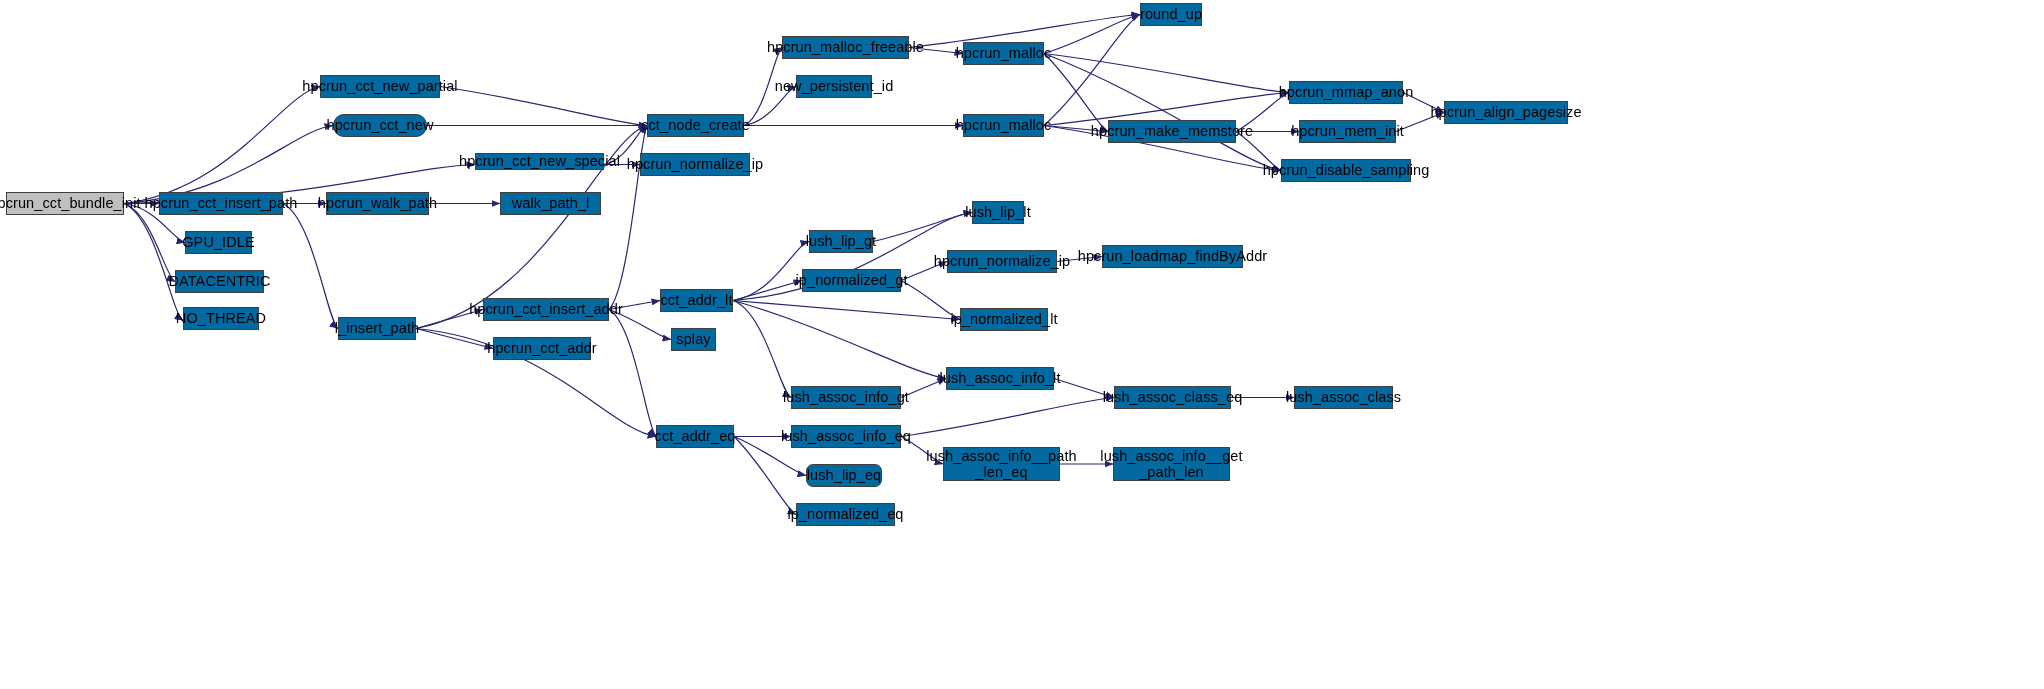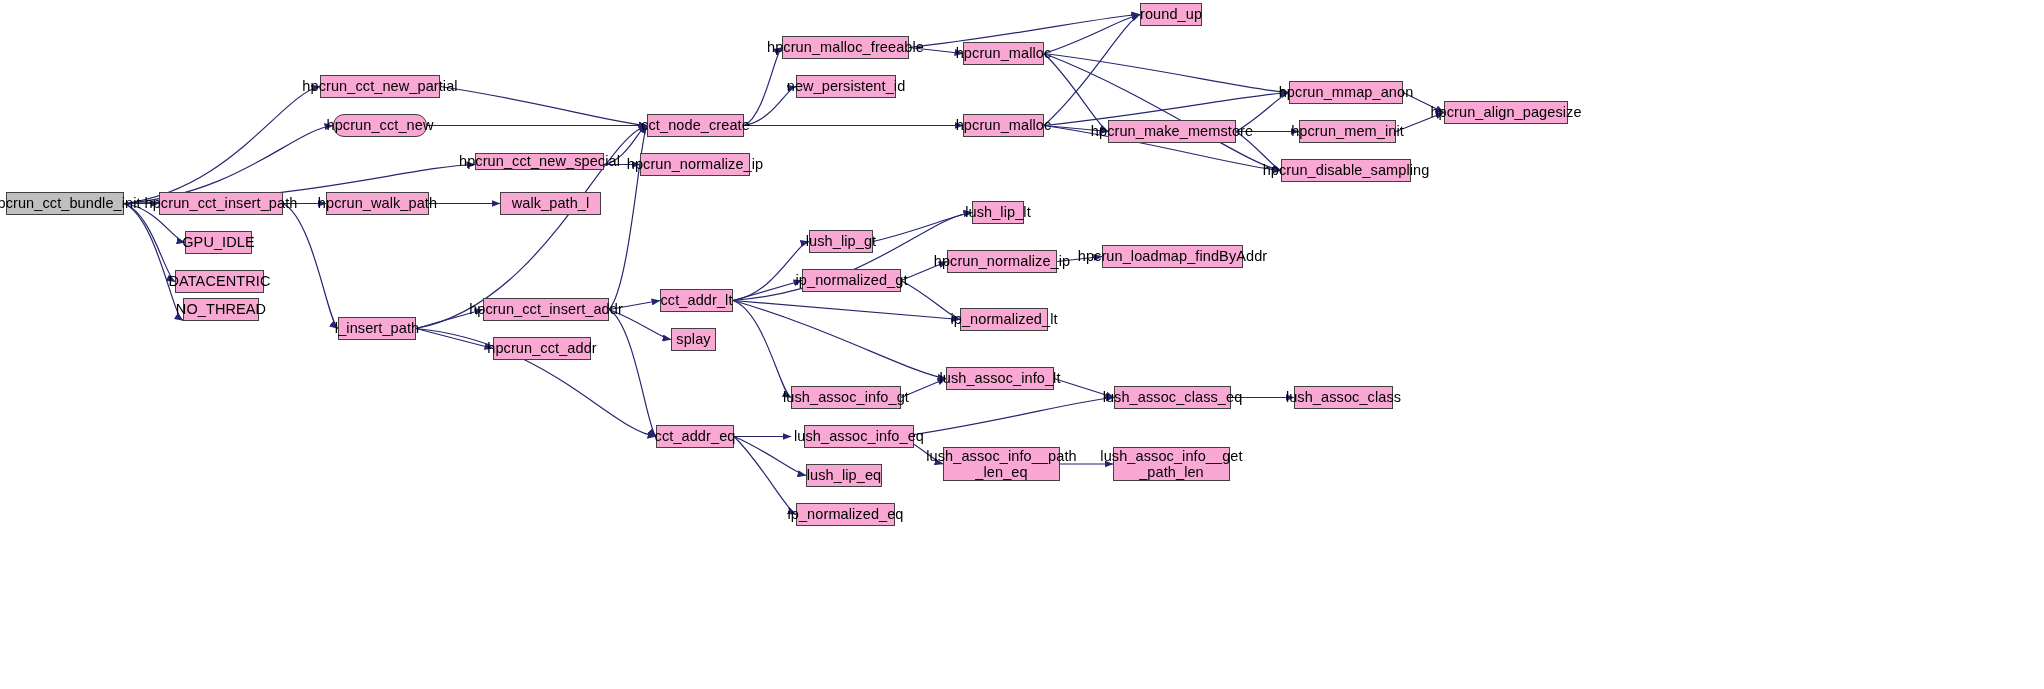--- a/index.html
+++ b/index.html
@@ -28,21 +28,21 @@
     position: absolute;
     left: 0;
     top: 0;
     width: 2044px;
     height: 689px;
   }
   .node {
     position: absolute;
     box-sizing: border-box;
     border: 1px solid #2a2a2a;
-    background: #f9a8d4;
+    background: #0369a1;
     color: #000000;
     font-size: 14.5px;
     line-height: 1.12;
     display: flex;
     align-items: center;
     justify-content: center;
     text-align: center;
     white-space: pre-line;
     letter-spacing: 0.1px;
     cursor: pointer;
@@ -134,28 +134,28 @@
       </g>
   </svg>
   <div id="node-layer">
       <div class="node thick root" style="left: 6px; top: 192px; width: 118px; height: 23px;"><span class="node-label">hpcrun_cct_bundle_init</span></div>
       <div class="node thick" style="left: 320px; top: 75px; width: 120px; height: 23px;"><span class="node-label">hpcrun_cct_new_partial</span></div>
       <div class="node thick" style="left: 333px; top: 114px; width: 94px; height: 23px; border-radius: 11px;"><span class="node-label">hpcrun_cct_new</span></div>
       <div class="node thick" style="left: 475px; top: 153px; width: 129px; height: 17px;"><span class="node-label">hpcrun_cct_new_special</span></div>
       <div class="node thick" style="left: 159px; top: 192px; width: 124px; height: 23px;"><span class="node-label">hpcrun_cct_insert_path</span></div>
       <div class="node thick" style="left: 185px; top: 231px; width: 67px; height: 23px;"><span class="node-label">GPU_IDLE</span></div>
       <div class="node thick" style="left: 175px; top: 270px; width: 89px; height: 23px;"><span class="node-label">DATACENTRIC</span></div>
-      <div class="node thick" style="left: 183px; top: 298px; width: 76px; height: 23px;"><span class="node-label">NO_THREAD</span></div>
+      <div class="node thick" style="left: 183px; top: 307px; width: 76px; height: 23px;"><span class="node-label">NO_THREAD</span></div>
       <div class="node thick" style="left: 326px; top: 192px; width: 103px; height: 23px;"><span class="node-label">hpcrun_walk_path</span></div>
       <div class="node thick" style="left: 500px; top: 192px; width: 101px; height: 23px;"><span class="node-label">walk_path_l</span></div>
       <div class="node thick" style="left: 338px; top: 317px; width: 78px; height: 23px;"><span class="node-label">l_insert_path</span></div>
       <div class="node thick" style="left: 647px; top: 114px; width: 97px; height: 23px;"><span class="node-label">cct_node_create</span></div>
       <div class="node thick" style="left: 640px; top: 153px; width: 110px; height: 23px;"><span class="node-label">hpcrun_normalize_ip</span></div>
       <div class="node thick" style="left: 782px; top: 36px; width: 127px; height: 23px;"><span class="node-label">hpcrun_malloc_freeable</span></div>
-      <div class="node thick" style="left: 796px; top: 75px; width: 100px; height: 23px;"><span class="node-label">new_persistent_id</span></div>
+      <div class="node thick" style="left: 796px; top: 75px; width: 76px; height: 23px;"><span class="node-label">new_persistent_id</span></div>
       <div class="node thick" style="left: 963px; top: 42px; width: 81px; height: 23px;"><span class="node-label">hpcrun_malloc</span></div>
       <div class="node thick" style="left: 963px; top: 114px; width: 81px; height: 23px;"><span class="node-label">hpcrun_malloc</span></div>
       <div class="node thick" style="left: 1140px; top: 3px; width: 62px; height: 23px;"><span class="node-label">round_up</span></div>
       <div class="node thick" style="left: 1108px; top: 120px; width: 128px; height: 23px;"><span class="node-label">hpcrun_make_memstore</span></div>
       <div class="node thick" style="left: 1289px; top: 81px; width: 114px; height: 23px;"><span class="node-label">hpcrun_mmap_anon</span></div>
       <div class="node thick" style="left: 1299px; top: 120px; width: 97px; height: 23px;"><span class="node-label">hpcrun_mem_init</span></div>
       <div class="node thick" style="left: 1281px; top: 159px; width: 130px; height: 23px;"><span class="node-label">hpcrun_disable_sampling</span></div>
       <div class="node thick" style="left: 1444px; top: 101px; width: 124px; height: 23px;"><span class="node-label">hpcrun_align_pagesize</span></div>
       <div class="node thick" style="left: 483px; top: 298px; width: 126px; height: 23px;"><span class="node-label">hpcrun_cct_insert_addr</span></div>
       <div class="node thick" style="left: 493px; top: 337px; width: 98px; height: 23px;"><span class="node-label">hpcrun_cct_addr</span></div>
@@ -165,21 +165,21 @@
       <div class="node thick" style="left: 972px; top: 201px; width: 52px; height: 23px;"><span class="node-label">lush_lip_lt</span></div>
       <div class="node thick" style="left: 809px; top: 230px; width: 64px; height: 23px;"><span class="node-label">lush_lip_gt</span></div>
       <div class="node thick" style="left: 802px; top: 269px; width: 99px; height: 23px;"><span class="node-label">ip_normalized_gt</span></div>
       <div class="node thick" style="left: 947px; top: 250px; width: 110px; height: 23px;"><span class="node-label">hpcrun_normalize_ip</span></div>
       <div class="node thick" style="left: 1102px; top: 245px; width: 141px; height: 23px;"><span class="node-label">hpcrun_loadmap_findByAddr</span></div>
       <div class="node thick" style="left: 960px; top: 308px; width: 88px; height: 23px;"><span class="node-label">ip_normalized_lt</span></div>
       <div class="node thick" style="left: 946px; top: 367px; width: 108px; height: 23px;"><span class="node-label">lush_assoc_info_lt</span></div>
       <div class="node thick" style="left: 791px; top: 386px; width: 110px; height: 23px;"><span class="node-label">lush_assoc_info_gt</span></div>
       <div class="node thick" style="left: 1114px; top: 386px; width: 117px; height: 23px;"><span class="node-label">lush_assoc_class_eq</span></div>
       <div class="node thick" style="left: 1294px; top: 386px; width: 99px; height: 23px;"><span class="node-label">lush_assoc_class</span></div>
-      <div class="node thick" style="left: 791px; top: 425px; width: 110px; height: 23px; margin-left: 13px;"><span class="node-label">lush_assoc_info_eq</span></div>
-      <div class="node thick" style="left: 806px; top: 464px; width: 76px; height: 23px;"><span class="node-label">lush_lip_eq</span></div>
+      <div class="node thick" style="left: 791px; top: 425px; width: 110px; height: 23px;"><span class="node-label">lush_assoc_info_eq</span></div>
+      <div class="node thick" style="left: 806px; top: 464px; width: 76px; height: 23px; border-radius: 7px;"><span class="node-label">lush_lip_eq</span></div>
       <div class="node thick" style="left: 796px; top: 503px; width: 99px; height: 23px;"><span class="node-label">ip_normalized_eq</span></div>
       <div class="node thick" style="left: 943px; top: 447px; width: 117px; height: 34px;"><span class="node-label">lush_assoc_info__path
 _len_eq</span></div>
       <div class="node thick" style="left: 1113px; top: 447px; width: 117px; height: 34px;"><span class="node-label">lush_assoc_info__get
 _path_len</span></div>
     </div>
 </div>
 
 </body></html>

